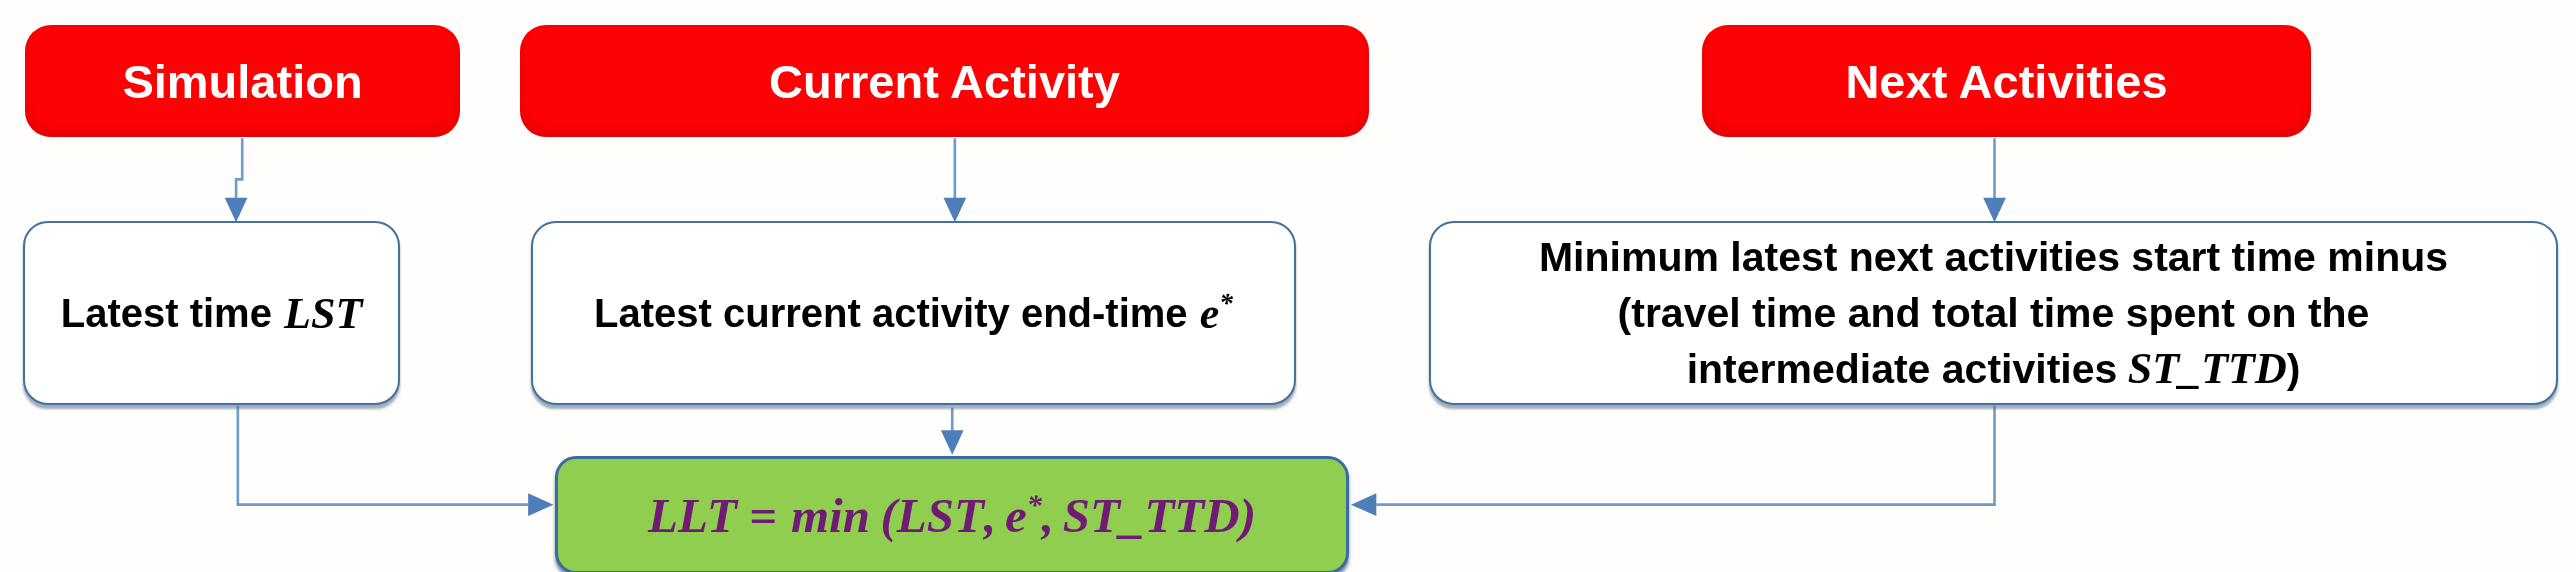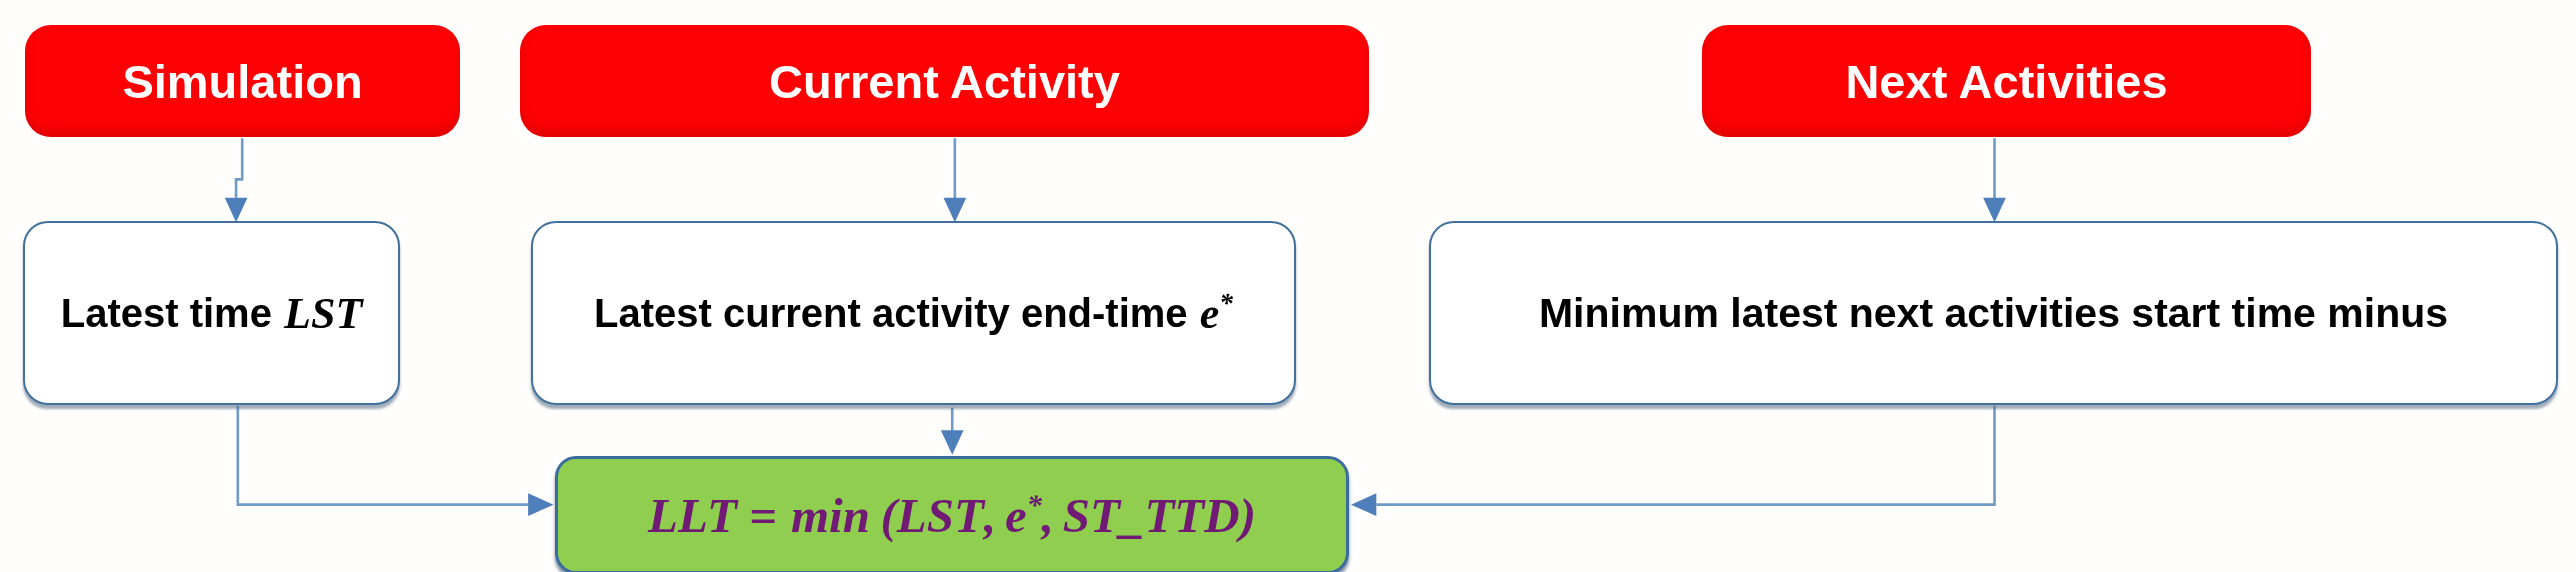--- a/index.html
+++ b/index.html
@@ -164,20 +164,22 @@
   </div>
 
   <div class="wbox" id="box-e">
     <span>Latest current activity end-time</span>
     <span class="math"><span>e</span><sup class="star">*</sup></span>
   </div>
 
   <div class="wbox" id="box-st">
     <span class="stack">
       <span class="line">Minimum latest next activities start time minus</span>
+      <span class="line">(travel time and total time spent on the</span>
+      <span class="line"><span>intermediate activities</span><span class="math">ST_TTD</span><span class="plain">)</span></span>
     </span>
   </div>
 
   <div class="result">
     <span class="formula">
       <span>LLT</span>
       <span class="eq">=</span>
       <span class="fn">min</span>
       <span>(</span>
       <span>LST</span>

